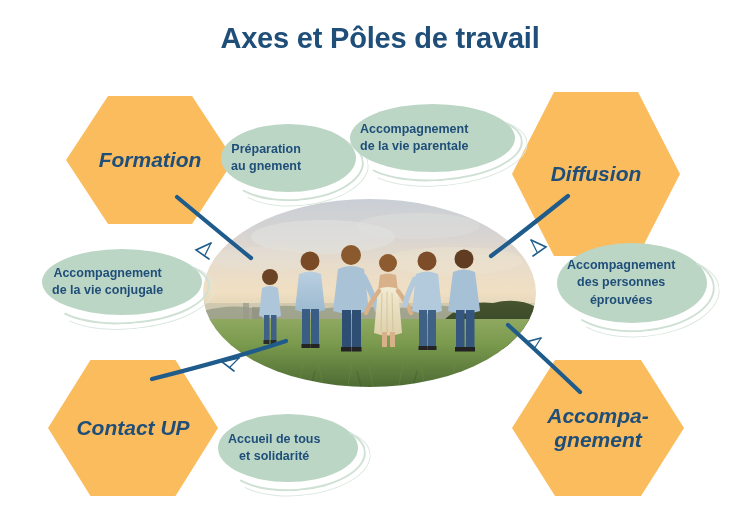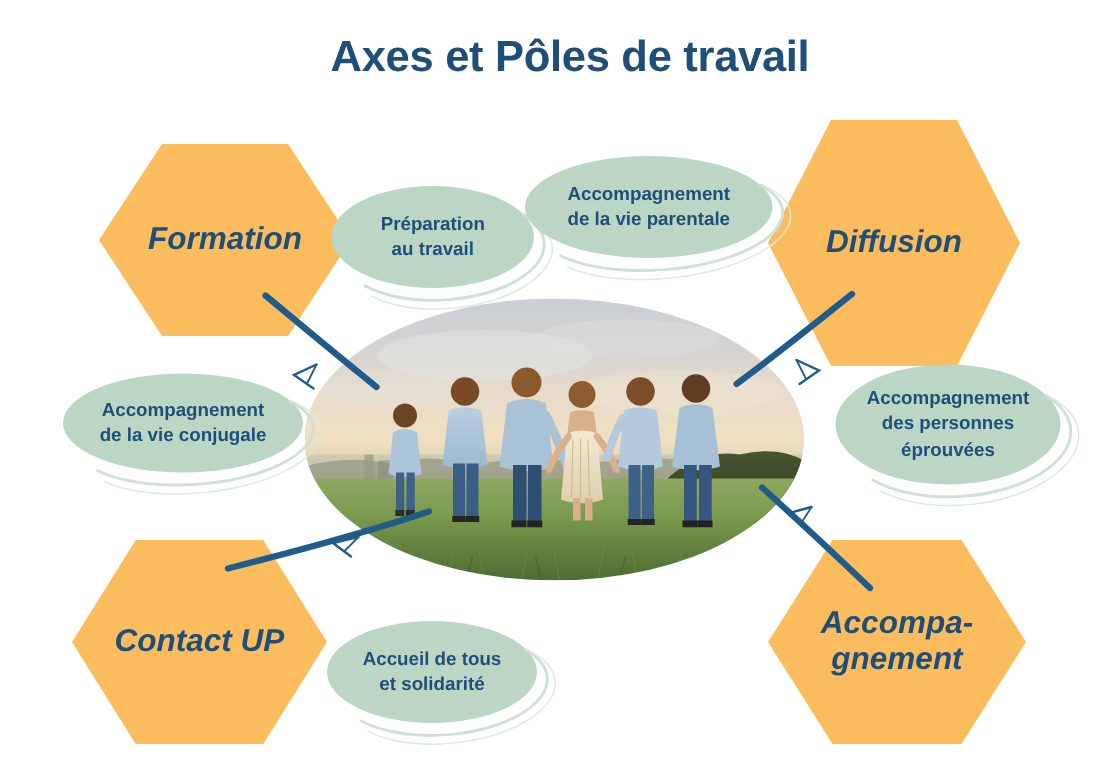--- a/index.html
+++ b/index.html
@@ -43,32 +43,31 @@
     text-align: center;
     color: #1F4E79;
     font-weight: bold;
     font-size: 21px;
     line-height: 1.12;
     box-sizing: border-box;
     z-index: 4;
     font-style: italic;
   }
   .hex-formation  { left: 66px;  top: 96px;  width: 168px; height: 128px; }
-  .hex-diffusion  { left: 512px; top: 80px;  width: 168px; height: 164px; }
+  .hex-diffusion  { left: 512px; top: 92px;  width: 168px; height: 164px; }
   .hex-contact    { left: 48px;  top: 360px; width: 170px; height: 136px; }
   .hex-accomp     { left: 512px; top: 360px; width: 172px; height: 136px; padding: 0 14px; }
 
   
   .tag {
     position: absolute;
     background: #BCD6C6;
     border-radius: 50%;
     display: flex;
     align-items: center;
-    justify-content: center;
     text-align: center;
     color: #1F4E79;
     font-weight: bold;
     font-size: 12.5px;
     line-height: 1.38;
     box-sizing: border-box;
     padding: 0 10px;
     z-index: 6;
   }
   
@@ -284,21 +283,21 @@
     <span style="white-space:pre-line">Accompa-
 gnement</span>
   </div>
   <div class="hex hex-contact">
     <span>Contact UP</span>
   </div>
 
   <div class="tag tag-preparation">
     <span>
       <span>Préparation</span><br>
-      <span>au travail</span>
+      <span>au gnement</span>
     </span>
   </div>
 
   <div class="tag tag-parentale">
     <span>
       <span>Accompagnement</span><br>
       <span>de la vie parentale</span>
     </span>
   </div>
 

